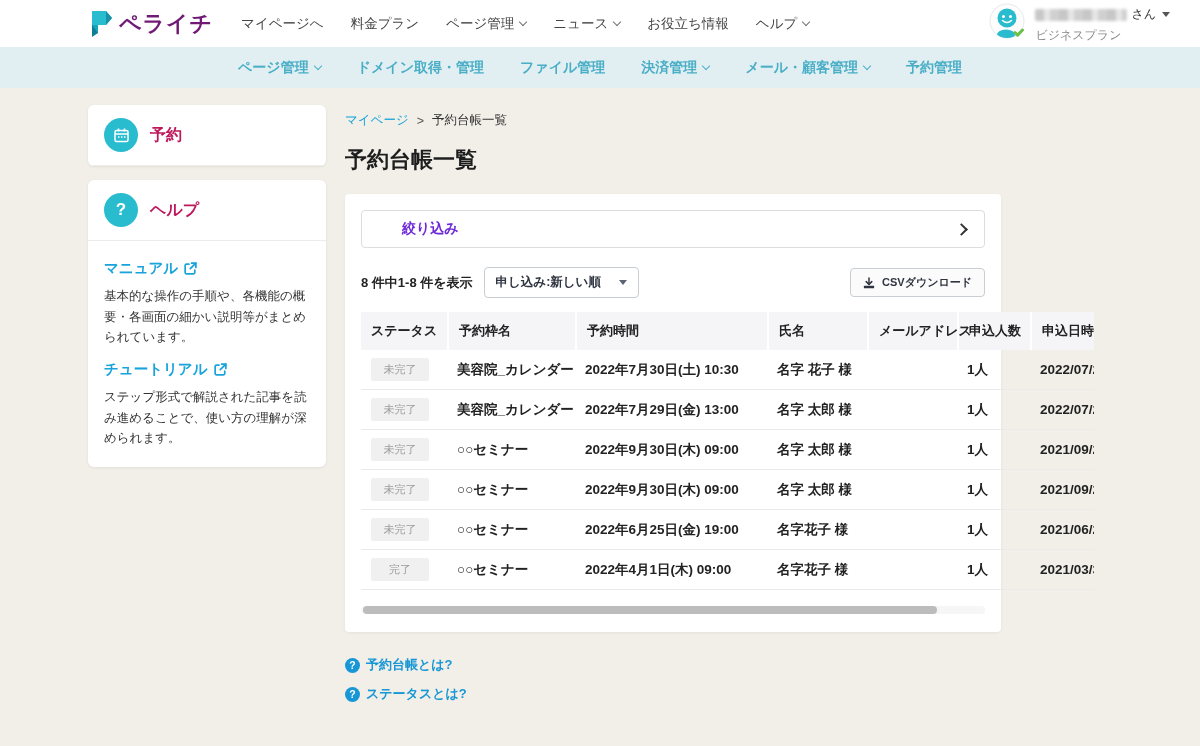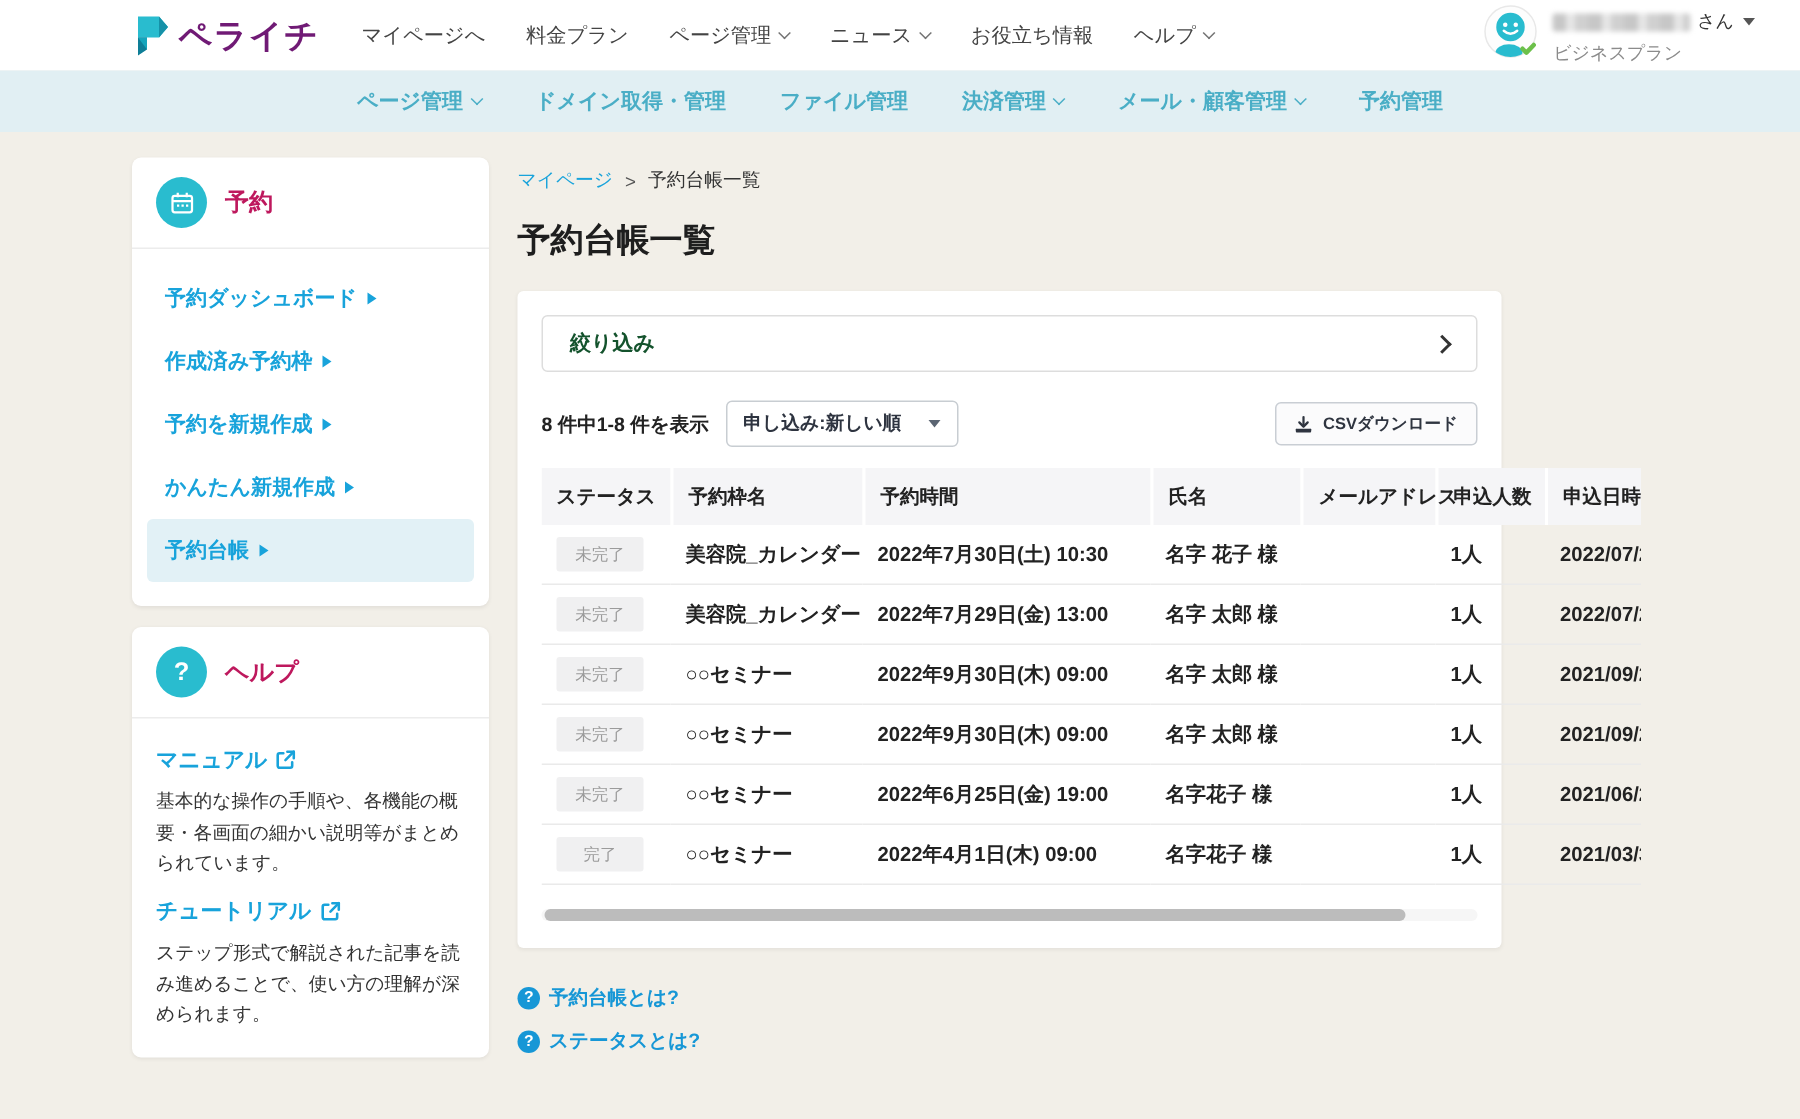--- a/index.html
+++ b/index.html
@@ -47,21 +47,21 @@
   .help-link { display:inline-flex; align-items:center; gap:5px; color:#18A3DB; font-size:14.5px; font-weight:700; text-decoration:none; margin-top:12px; cursor:pointer; }
   .help-desc { font-size:12.5px; color:#333; line-height:1.65; margin-top:8px; }
 
   
   .breadcrumb { font-size:12.5px; color:#333; display:flex; align-items:center; gap:8px; margin-top:7px; }
   .breadcrumb a { color:#18A3DB; text-decoration:none; cursor:pointer; }
   .page-title { font-size:22px; font-weight:800; color:#1e1e1e; margin:16px 0 19px; }
 
   .main-card { background:#fff; border-radius:4px; box-shadow:0 1px 3px rgba(0,0,0,.06); padding:16px 16px 10px; }
   .filter-bar { border:1px solid #DDDDDD; border-radius:4px; padding:9px 18px; display:flex; align-items:center; justify-content:space-between; cursor:pointer; }
-  .filter-label { font-size:14px; font-weight:700; color:#14532d; }
+  .filter-label { font-size:14px; font-weight:700; color:#6d28d9;margin-left:22px; }
   .chev-right { width:9px; height:9px; border-right:2px solid #333; border-bottom:2px solid #333; transform:rotate(-45deg); display:inline-block; }
 
   .controls { display:flex; align-items:center; margin-top:19px; }
   .count-text { font-size:13px; font-weight:700; color:#222; }
   .sort-select { border:1px solid #C8CDD2; border-radius:4px; background:#fff; padding:6px 11px; margin-left:11px; display:flex; align-items:center; gap:16px; font-size:12.5px; font-weight:600; color:#2E3440; cursor:pointer; }
   .sort-select .caret-down { border-top-color:#5A6472; }
   .csv-btn { margin-left:auto; border:1px solid #C9CED4; border-radius:4px; background:#FBFBFC; padding:6px 12px; display:flex; align-items:center; gap:7px; font-size:11px; font-weight:600; color:#2F3540; cursor:pointer; }
 
   .table-clip { overflow:hidden; margin-top:14px; width:733px; }
   table { border-collapse:separate; border-spacing:0; table-layout:fixed; width:905px; }
@@ -183,42 +183,20 @@
             <line x1="11.5" y1="1.5" x2="11.5" y2="4.5"></line>
             <line x1="2" y1="7" x2="15" y2="7"></line>
             <line x1="5" y1="10" x2="6.5" y2="10"></line>
               <line x1="8" y1="10" x2="9.5" y2="10"></line>
               <line x1="11" y1="10" x2="12.5" y2="10"></line>
           </svg>
         </span>
         <span class="card-title">予約</span>
       </div>
       <div class="card-divider"></div>
-      <div class="side-links">
-        <a class="side-link">
-            <span>予約ダッシュボード</span>
-            <span class="arrow-right"></span>
-          </a>
-        <a class="side-link">
-            <span>作成済み予約枠</span>
-            <span class="arrow-right"></span>
-          </a>
-        <a class="side-link">
-            <span>予約を新規作成</span>
-            <span class="arrow-right"></span>
-          </a>
-        <a class="side-link">
-            <span>かんたん新規作成</span>
-            <span class="arrow-right"></span>
-          </a>
-        <a class="side-link active">
-            <span>予約台帳</span>
-            <span class="arrow-right"></span>
-          </a>
-      </div>
     </div>
 
 
     <div class="card">
       <div class="card-head">
         <span class="icon-circle" style="font-size:17px;font-weight:700;">
           <span>?</span>
         </span>
         <span class="card-title">ヘルプ</span>
       </div>

